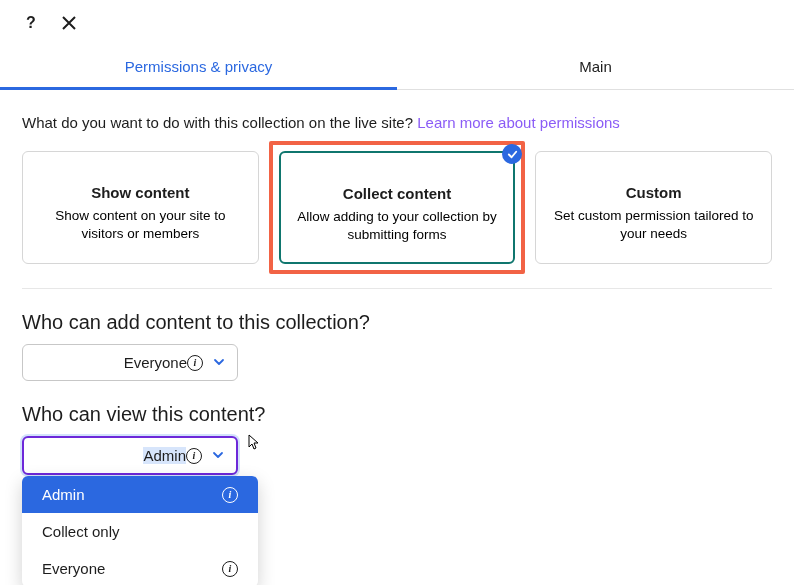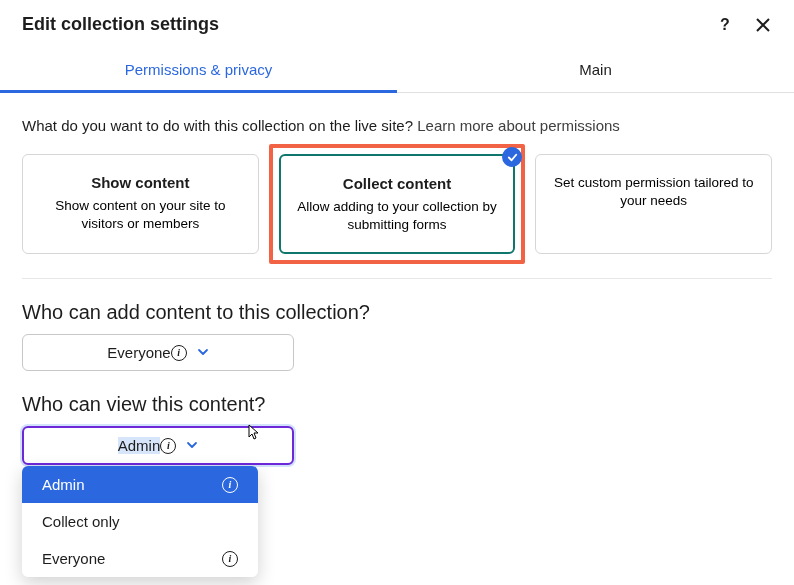--- a/index.html
+++ b/index.html
@@ -61,38 +61,38 @@
       background: #2b68e0;
     }
     .content {
       padding: 24px 22px 0;
     }
     .section-q {
       font-size: 15px;
       margin-bottom: 2px;
     }
     .learn-link {
-      color: #404040;
+      color: #8b5cf6;
       cursor: pointer;
     }
     .card-row {
       display: flex;
       gap: 20px;
       margin-top: 20px;
       padding-bottom: 24px;
       border-bottom: 1px solid #e7e7e7;
     }
     .card-slot {
       flex: 1;
       position: relative;
     }
     .card {
       border: 1px solid #d6d6d6;
       border-radius: 6px;
-      padding: 19px 16px 18px;
+      padding: 32px 16px 18px;
       text-align: center;
       cursor: pointer;
       position: relative;
       background: #fff;
       height: 100%;
     }
     .card.selected {
       border: 2px solid #0f766e;
     }
     .highlight-wrap {
@@ -122,27 +122,27 @@
       justify-content: center;
     }
     .check-badge svg { width: 11px; height: 11px; }
     .field-block { margin-top: 22px; }
     .field-label {
       font-size: 20px;
       margin-bottom: 10px;
       color: #1d1d1d;
     }
     .select {
-      width: 272px;
+      width: 216px;
       border: 1px solid #c7c7c7;
       border-radius: 6px;
       padding: 9px 12px;
       display: flex;
       align-items: center;
-      justify-content: center;
+      justify-content: flex-end;
       cursor: pointer;
       font-size: 15px;
       position: relative;
       background: #fff;
     }
     .select.open {
       border: 2px solid #6d28d9;
       box-shadow: 0 0 0 2px rgba(74,140,240,0.25);
     }
     .select-right {
@@ -197,21 +197,20 @@
       top: 30px; left: 222px;
       z-index: 10;
     }
     .cursor-pointer svg { width: 18px; height: 18px; }
     .view-block { position: relative; }
   </style>
 </head>
 <body>
 
 <div class="header">
-  <div class="title">Edit collection settings</div>
   <div class="header-actions">
     <div class="help-icon">?</div>
     <div class="close-icon">
       <svg viewBox="0 0 14 14">
           <path d="M1 1 L13 13 M13 1 L1 13" stroke="#1d1d1d" stroke-width="2" fill="none"></path>
         </svg>
     </div>
   </div>
 </div>
 
@@ -240,20 +239,21 @@
                 <path d="M2 6 L5 9 L10 3" stroke="#fff" stroke-width="2" fill="none" stroke-linecap="round" stroke-linejoin="round"></path>
               </svg>
           </div>
           <div class="card-title">Collect content</div>
           <div class="card-desc">Allow adding to your collection by submitting forms</div>
         </div>
       </div>
     </div>
     <div class="card-slot">
       <div class="card">
+        <div class="card-title">Custom</div>
         <div class="card-desc">Set custom permission tailored to your needs</div>
       </div>
     </div>
   </div>
 
   <div class="field-block">
     <div class="field-label">Who can add content to this collection?</div>
     <div class="select">
       <span>Everyone</span>
       <div class="select-right">

